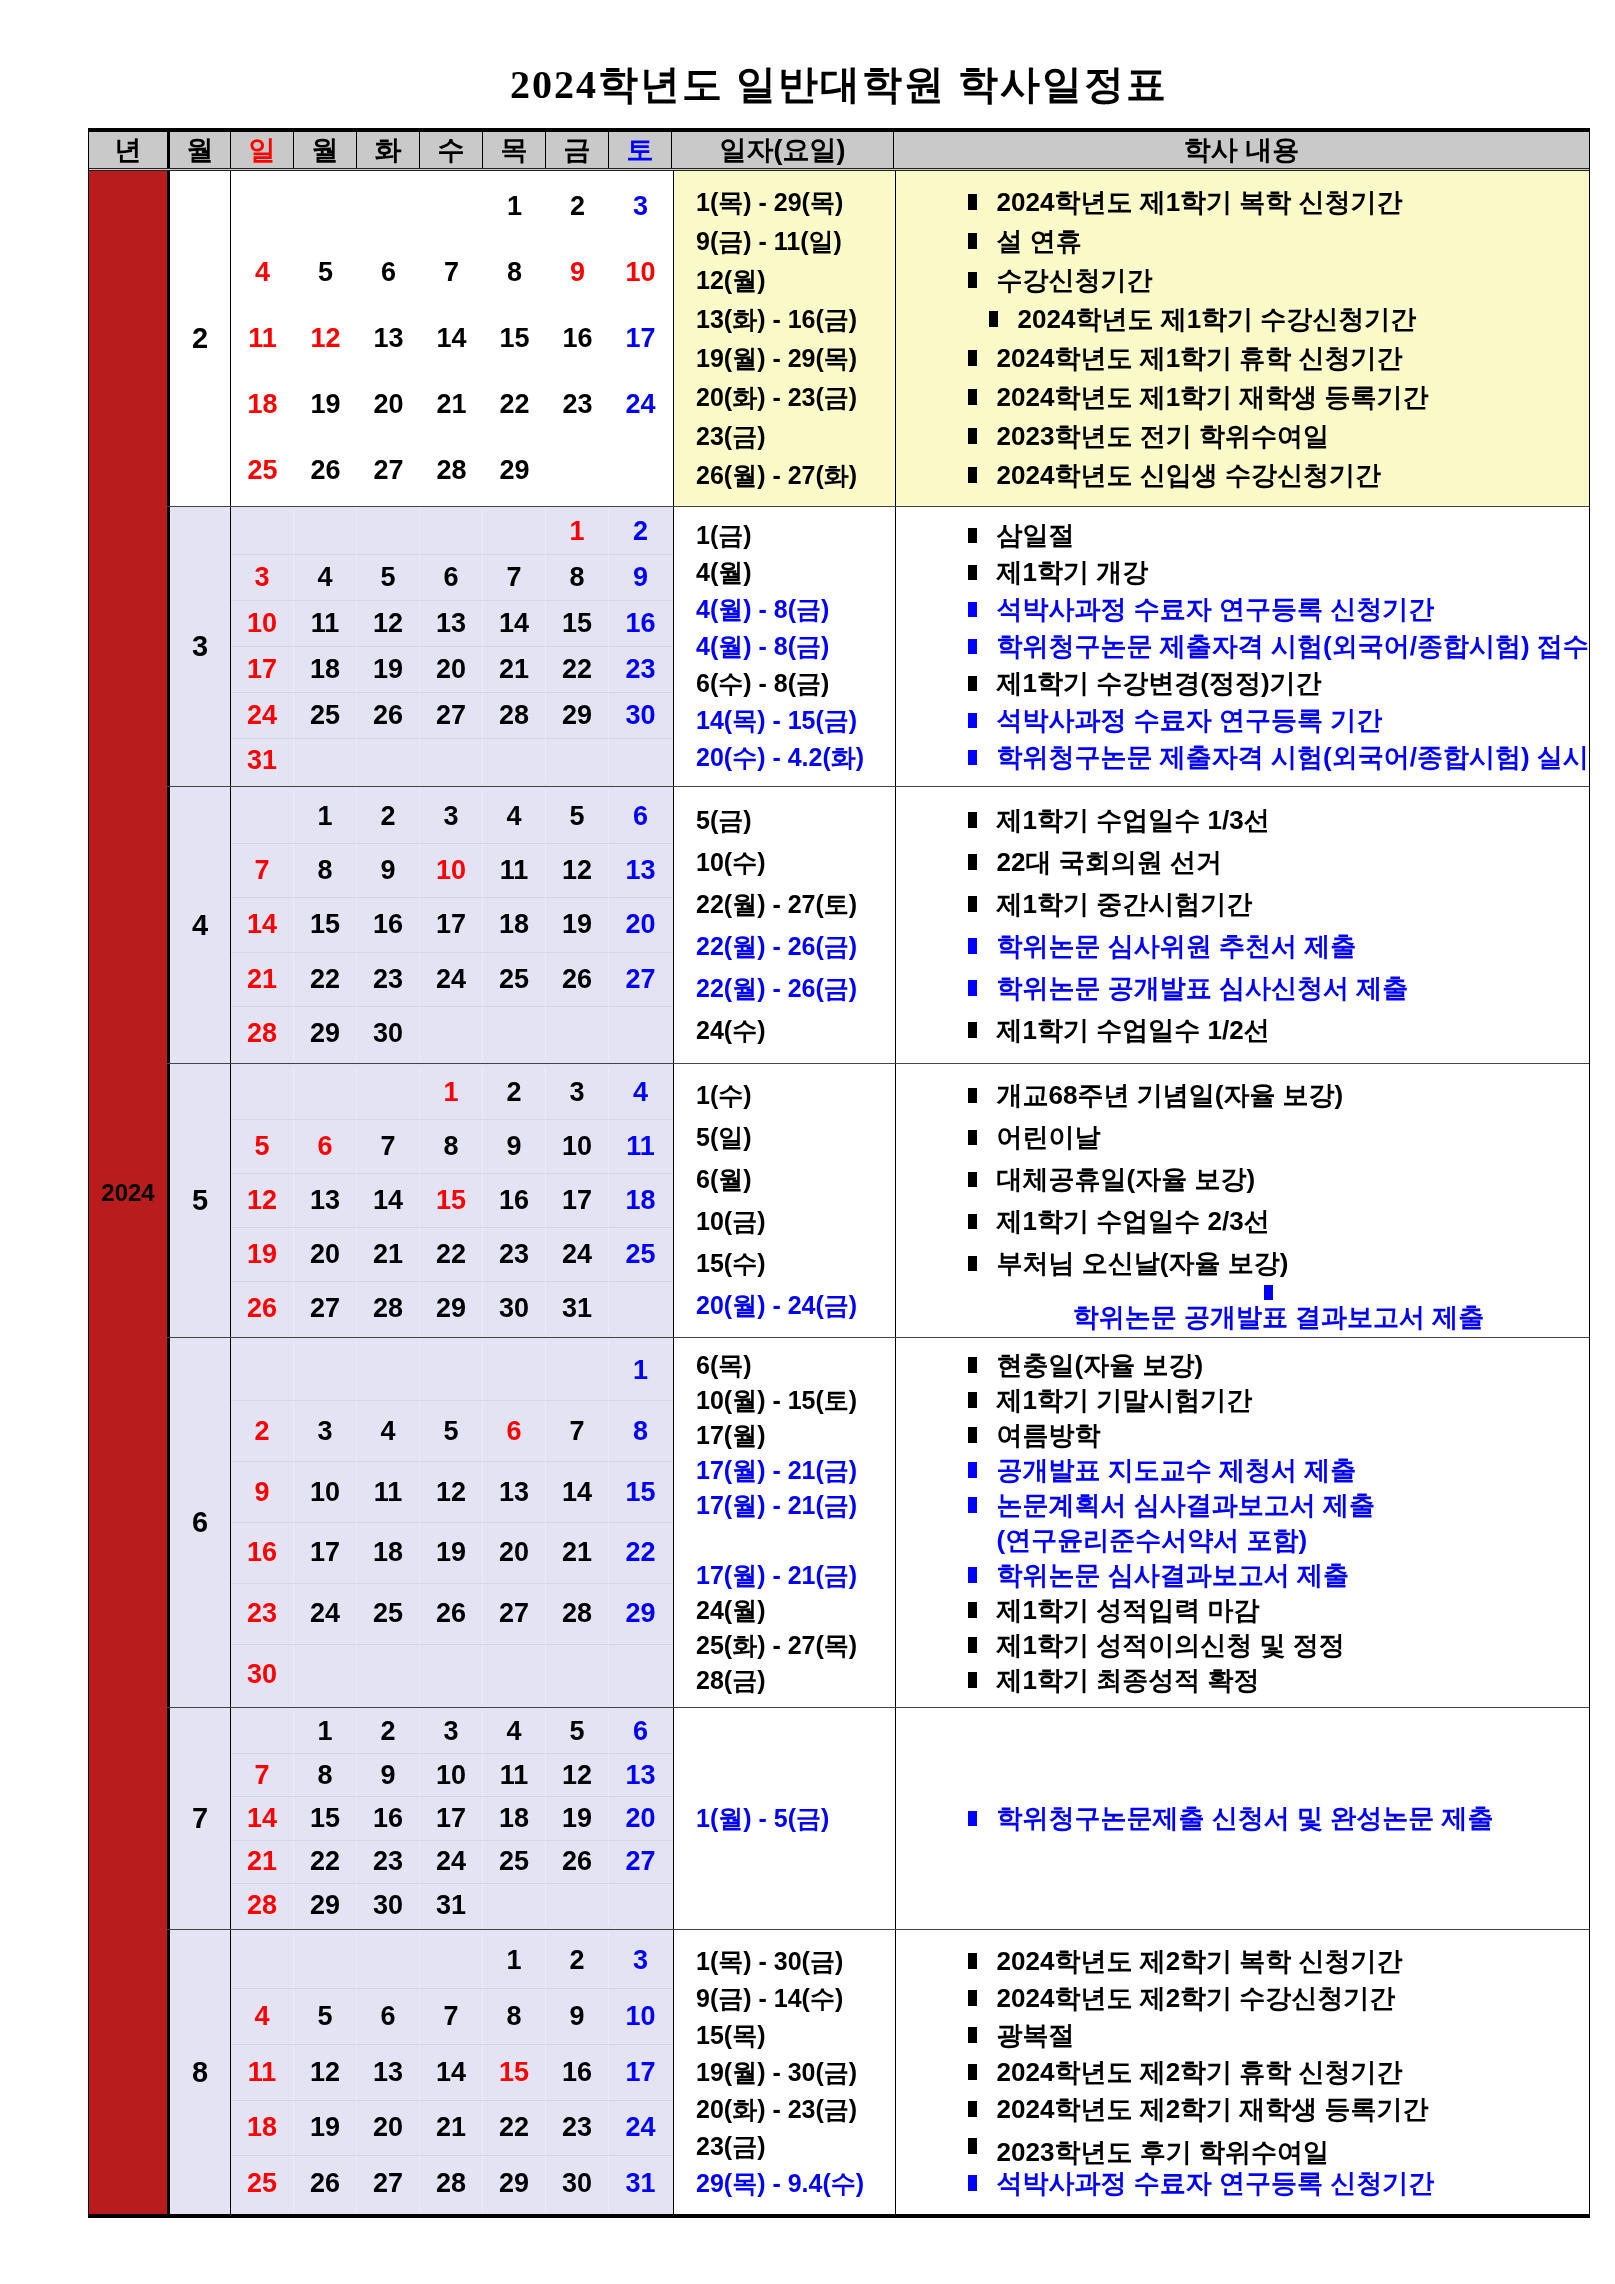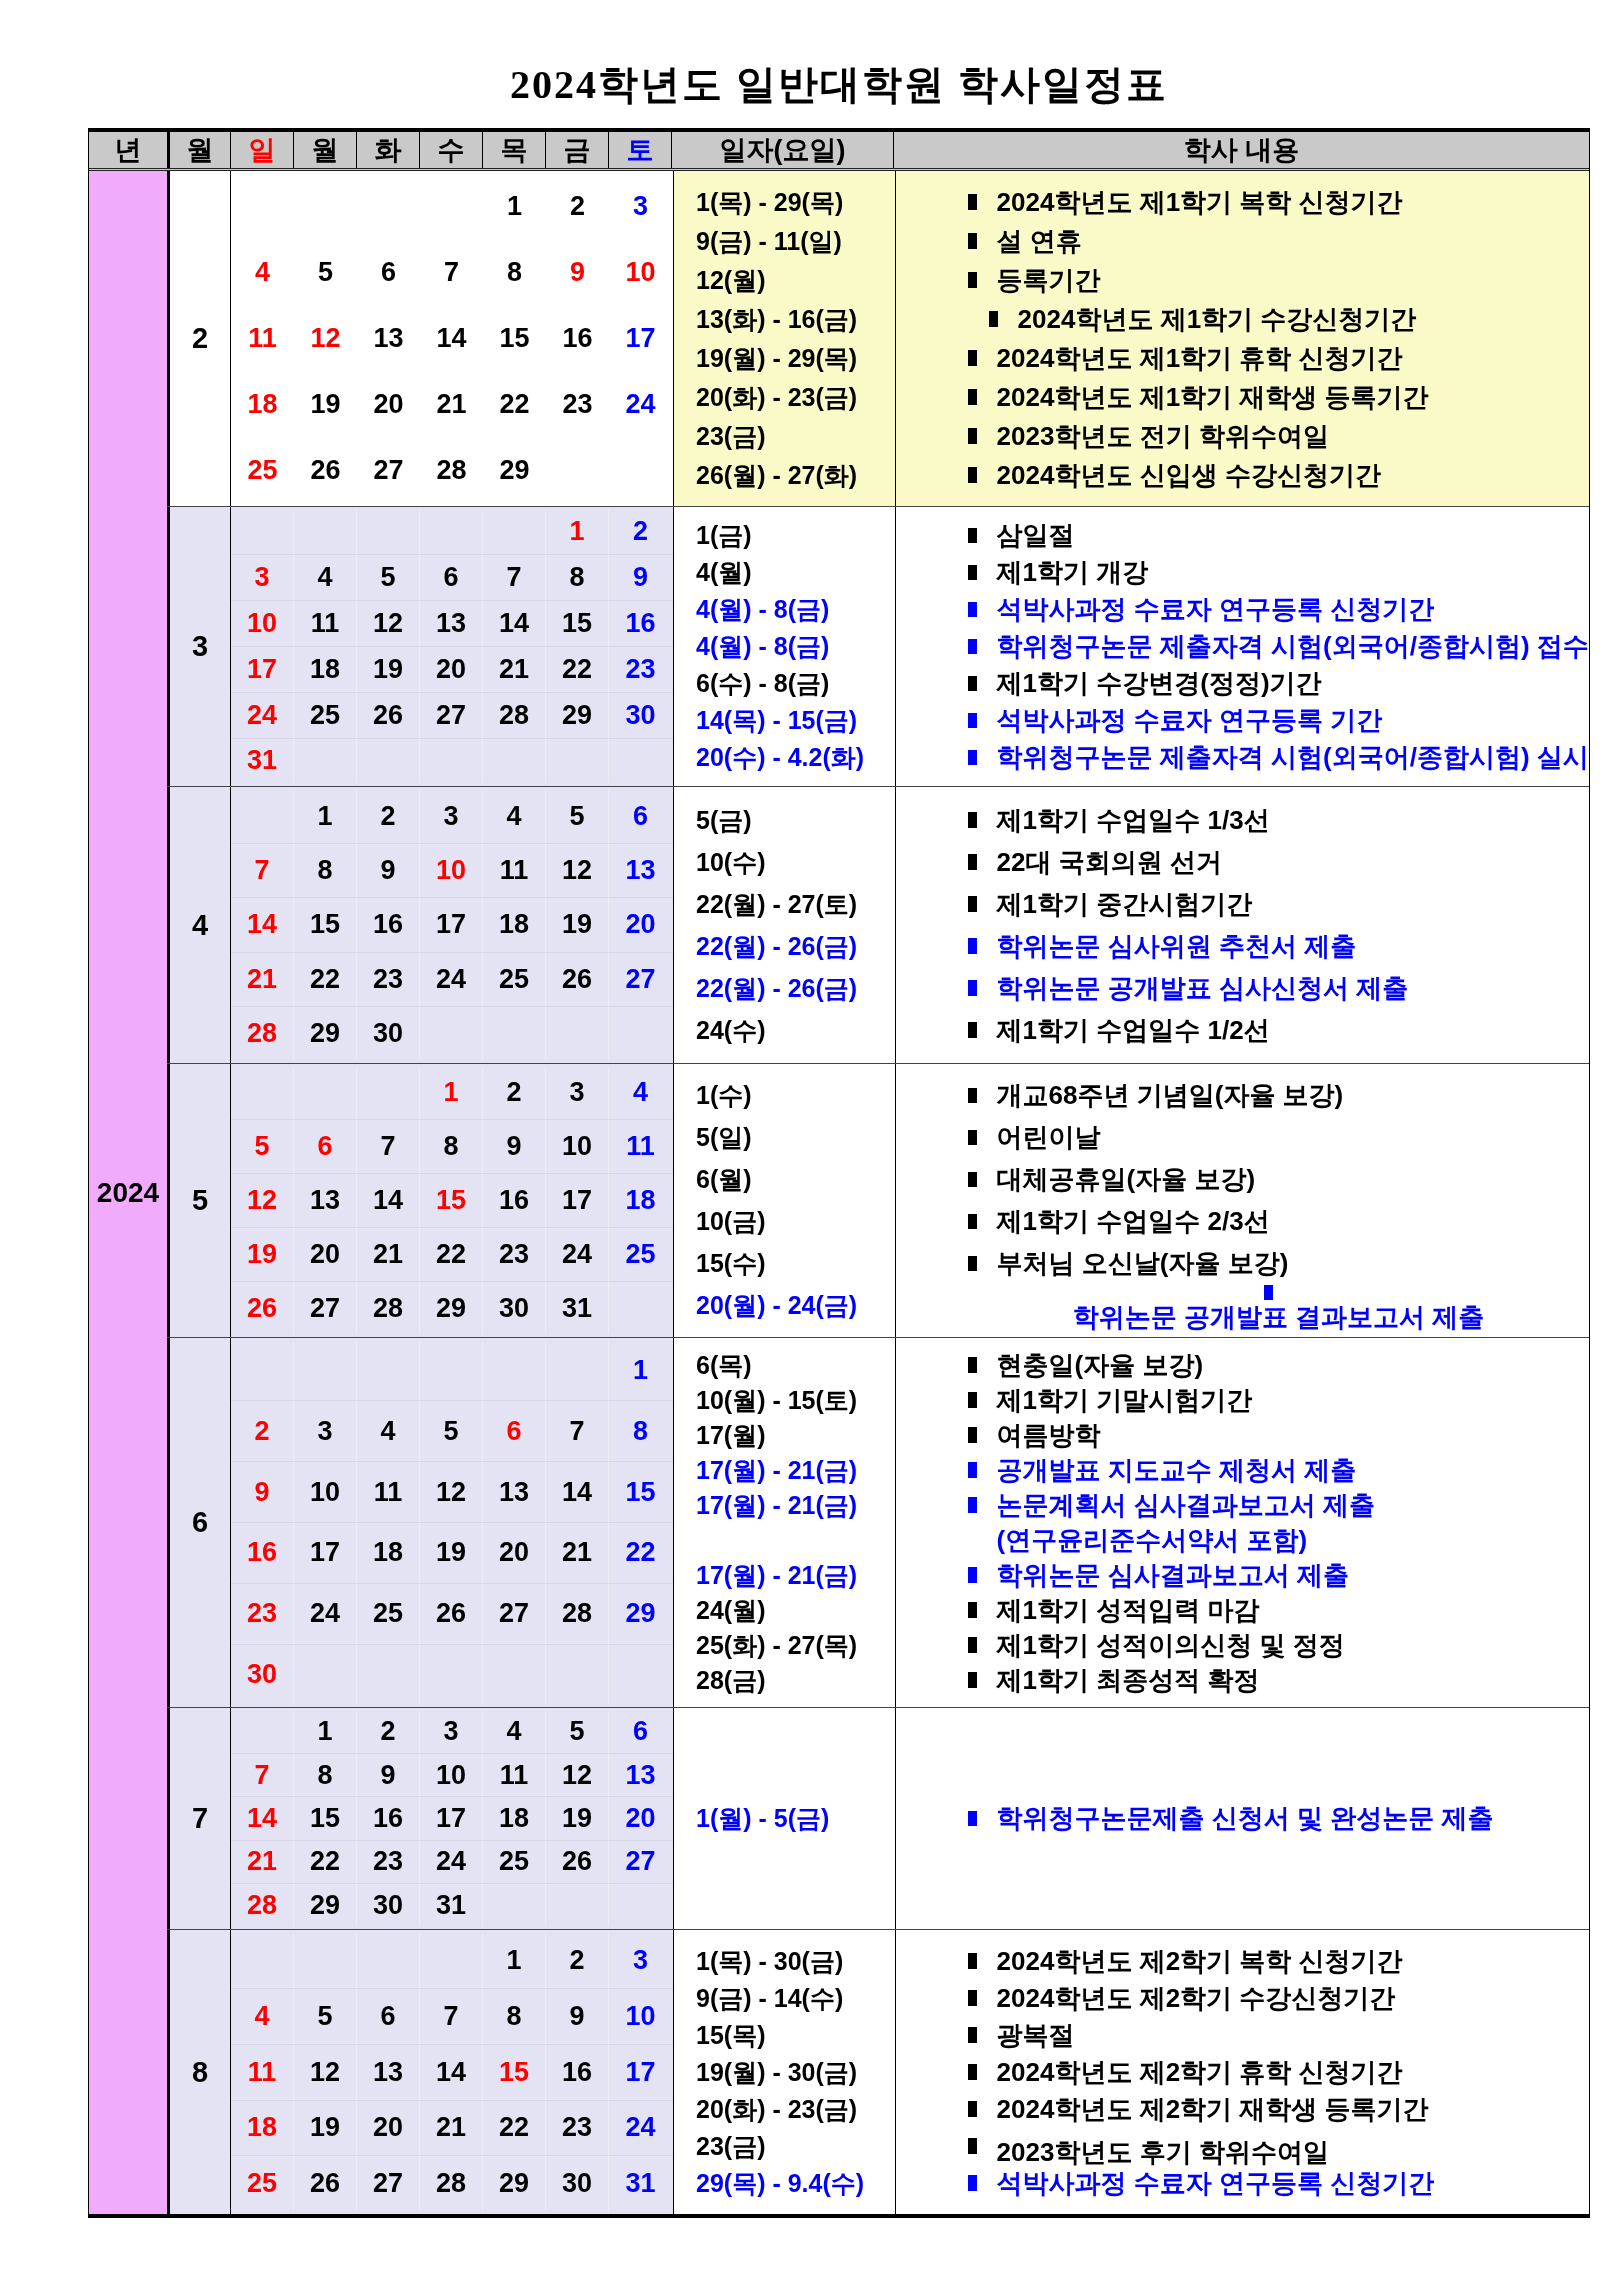--- a/index.html
+++ b/index.html
@@ -15,21 +15,21 @@
   .hcell{display:flex;align-items:center;justify-content:center;
          font-size:27px;font-weight:700;box-sizing:border-box;}
   .h-year{width:78px;}
   .h-month{width:63px;border-left:3.9px solid #000;}
   .h-day{width:63px;border-left:1.3px solid #000;}
   .h-date{width:222px;border-left:1.3px solid #000;}
   .h-content{flex:1;border-left:1.3px solid #000;}
   
   .tbody{display:flex;}
   .year-col{width:78px;display:flex;align-items:center;justify-content:center;
-            font-size:28px;font-weight:700;background:#f0abfc;}
+            font-size:24px;font-weight:700;background:#b91c1c;}
   .months{flex:1;display:flex;flex-direction:column;}
   .month-row{display:flex;border-top:1.3px solid #444;box-sizing:border-box;}
   .month-row.first{border-top:none;}
   .month-cell{width:63px;border-left:3.9px solid #000;display:flex;align-items:center;
               justify-content:center;font-size:29px;font-weight:700;box-sizing:border-box;}
   .calendar{width:443px;border-left:1.3px solid #000;display:flex;flex-direction:column;
             box-sizing:border-box;padding:2.6px 0;}
   .week{flex:1;display:flex;}
   .cal-lav .week{border-bottom:0.7px solid #d6d6e8;}
   .cal-lav .week:last-child{border-bottom:none;}
@@ -140,21 +140,21 @@
               <div class="event-line" style="height: 39px;">
                 <div class="bullet"></div>
                 <div class="event-text" style="display: inline;">2024학년도 제1학기 복학 신청기간</div>
               </div>
               <div class="event-line" style="height: 39px;">
                 <div class="bullet"></div>
                 <div class="event-text" style="display: inline;">설 연휴</div>
               </div>
               <div class="event-line" style="height: 39px;">
                 <div class="bullet"></div>
-                <div class="event-text" style="display: inline;">등록기간</div>
+                <div class="event-text" style="display: inline;">수강신청기간</div>
               </div>
               <div class="event-line" style="height: 39px; margin-left: 21px;">
                 <div class="bullet"></div>
                 <div class="event-text" style="display: inline;">2024학년도 제1학기 수강신청기간</div>
               </div>
               <div class="event-line" style="height: 39px;">
                 <div class="bullet"></div>
                 <div class="event-text" style="display: inline;">2024학년도 제1학기 휴학 신청기간</div>
               </div>
               <div class="event-line" style="height: 39px;">

